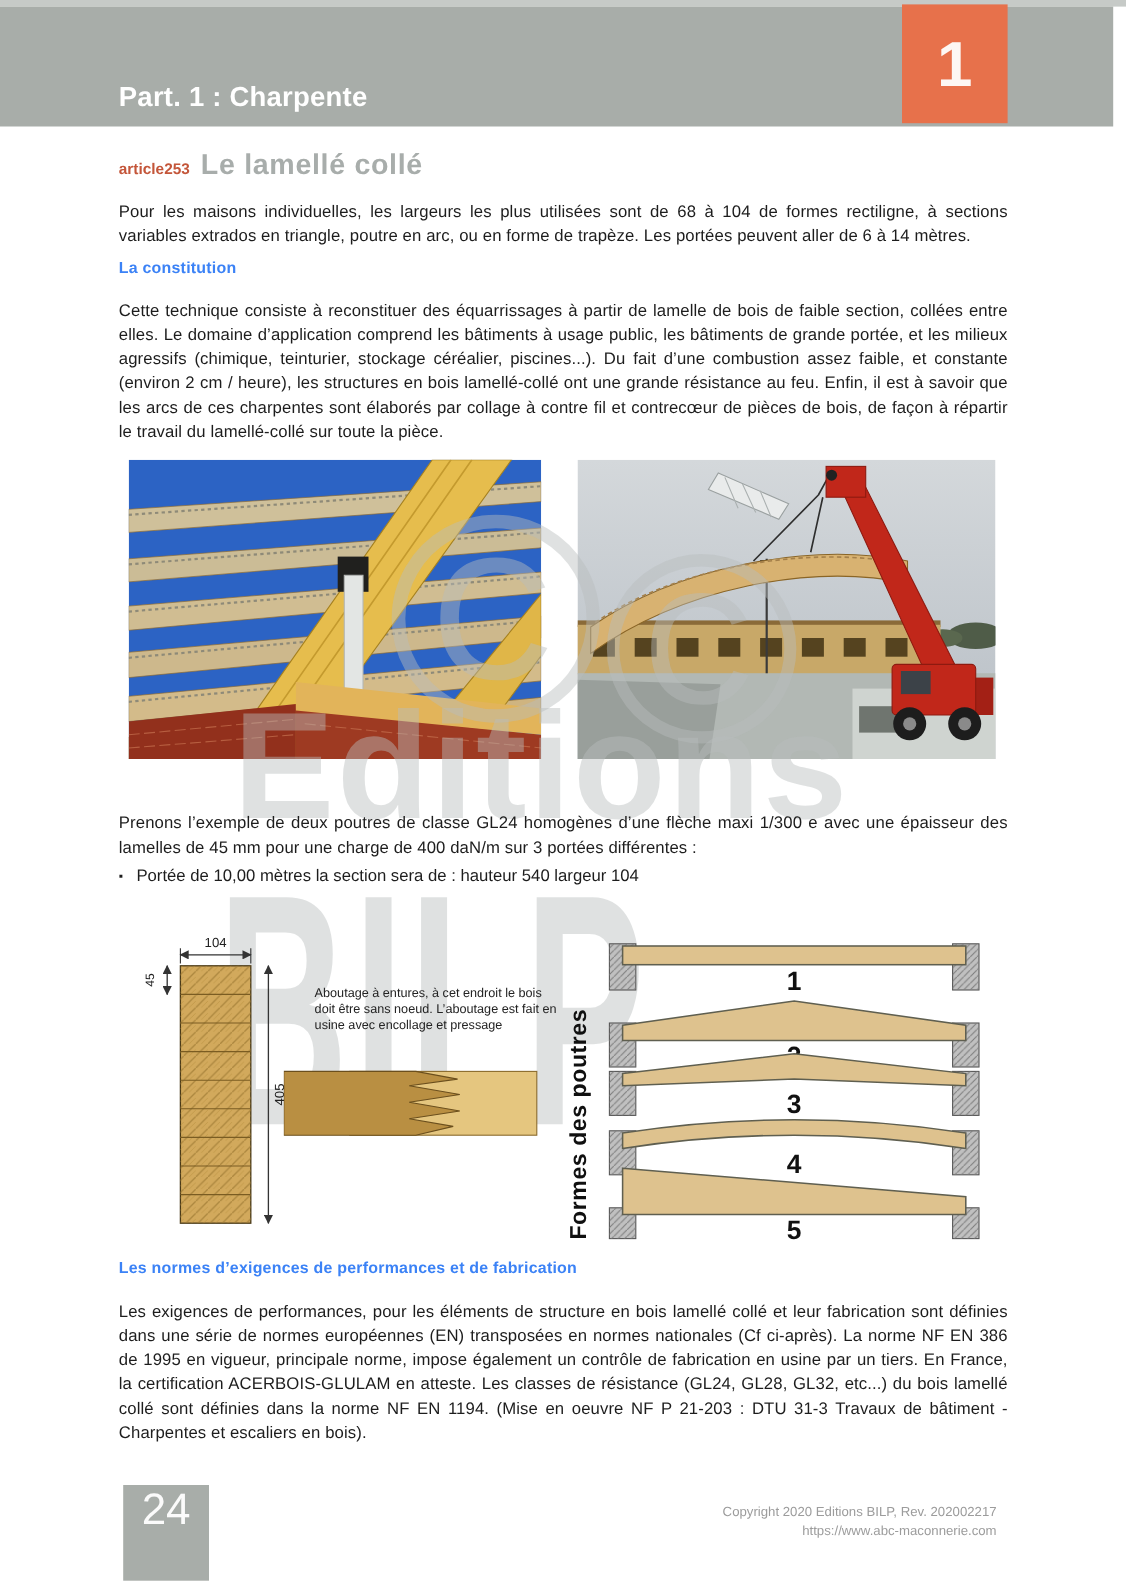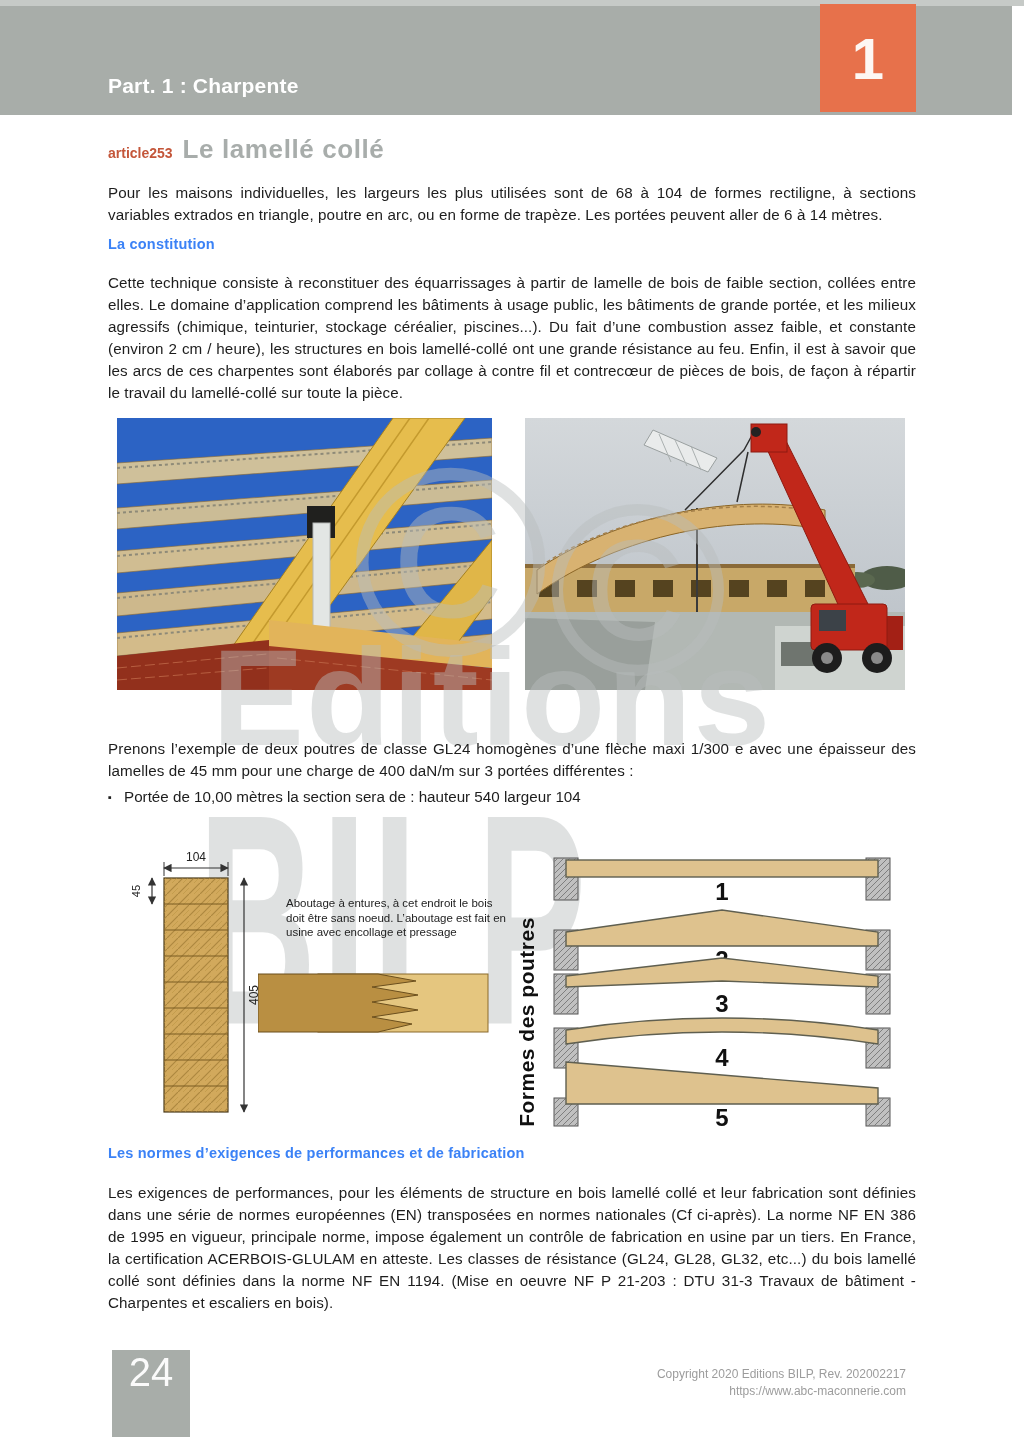--- a/index.html
+++ b/index.html
@@ -3,21 +3,21 @@
 <meta charset="utf-8">
 <style>
   html,body{margin:0;padding:0;}
   body{
     width:1024px;height:1449px;position:relative;background:#fff;
     font-family:"Liberation Sans",sans-serif;overflow:hidden;
   }
   
   .top-strip{position:absolute;left:0;top:0;width:1024px;height:6px;background:#c6cac7;}
   .header-band{position:absolute;left:0;top:6px;width:1012px;height:109px;background:#a8ada9;}
-  .part-title{position:absolute;left:108px;top:74px;font-size:21px;font-weight:bold;color:#fff;letter-spacing:.2px;}
+  .part-title{position:absolute;left:108px;top:74px;font-size:25px;font-weight:bold;color:#fff;letter-spacing:.2px;}
   .chapter-box{position:absolute;left:820px;top:4px;width:96px;height:108px;background:#e7714b;
     display:flex;align-items:center;justify-content:center;}
   .chapter-box span{font-size:58px;font-weight:bold;color:#fdf7f3;}
   
   .article-head{position:absolute;left:108px;top:134px;display:flex;align-items:baseline;z-index:2;}
   .article-tag{font-size:14px;font-weight:bold;color:#c4563a;}
   .article-title{font-size:26px;font-weight:bold;color:#a8adab;margin-left:10px;letter-spacing:.6px;}
   .para{position:absolute;left:108px;width:808px;font-size:15.2px;line-height:22px;color:#1d1d1d;
     text-align:justify;letter-spacing:.1px;z-index:2;margin-top:12px;}
   .subheading{position:absolute;left:108px;font-size:14.5px;font-weight:bold;color:#3b82f6;z-index:2;letter-spacing:.2px;}

